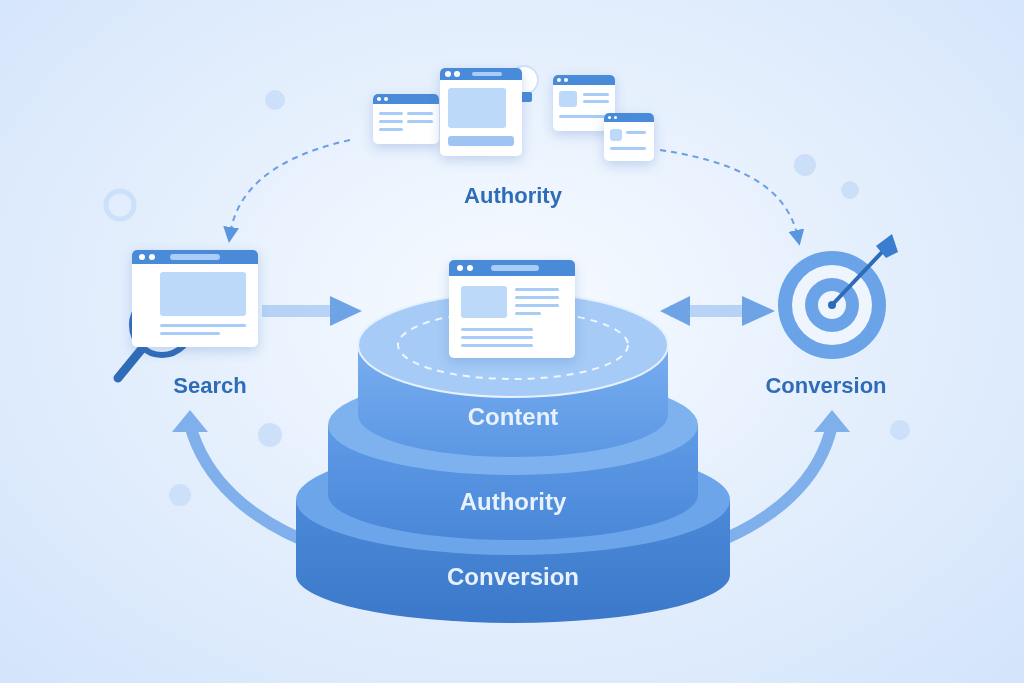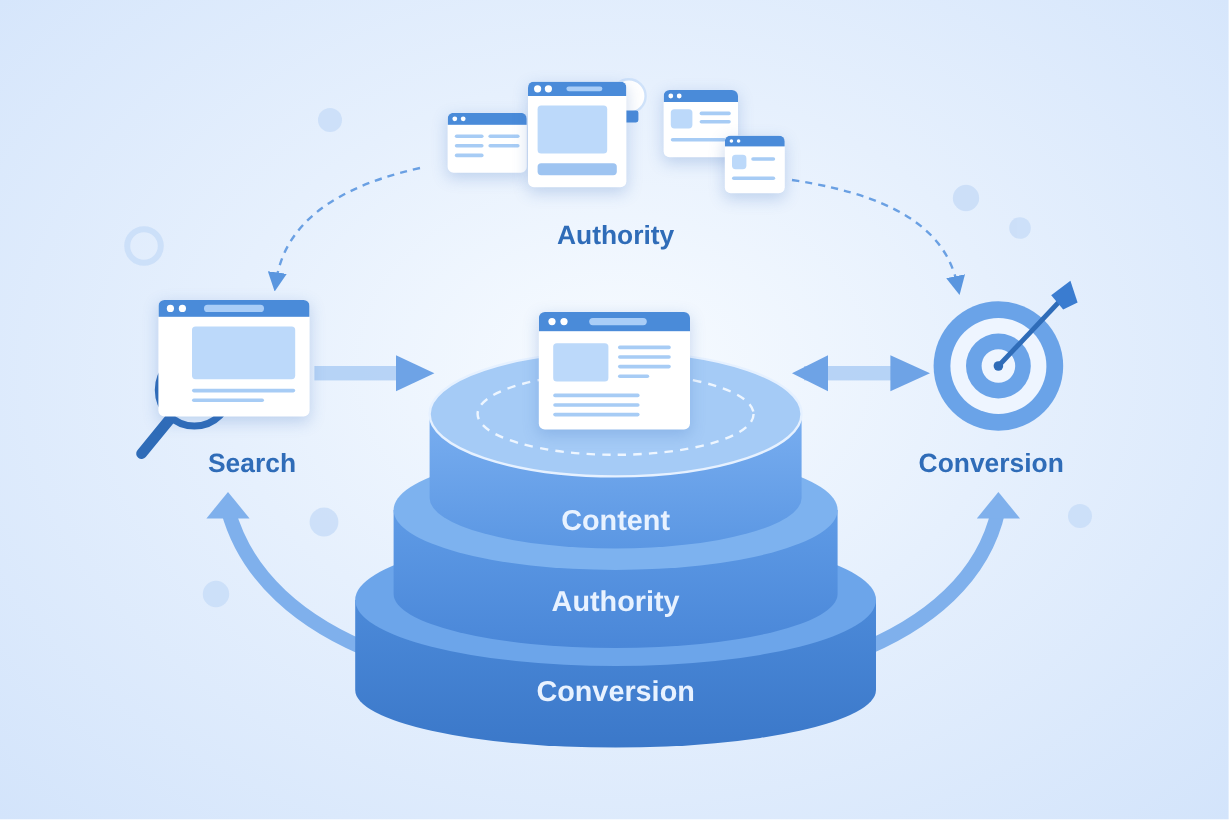--- a/index.html
+++ b/index.html
@@ -165,16 +165,16 @@
     <div class="line" style="left:66px;top:44px;width:44px"></div>
     <div class="line" style="left:66px;top:52px;width:26px"></div>
     <div class="line" style="left:12px;top:68px;width:72px"></div>
     <div class="line" style="left:12px;top:76px;width:72px"></div>
     <div class="line" style="left:12px;top:84px;width:72px"></div>
   </div>
 
   <div class="lbl side" style="left:513px;top:183px;">Authority</div>
   <div class="lbl side" style="left:210px;top:373px;">Search</div>
   <div class="lbl side" style="left:826px;top:373px;">Conversion</div>
-  <div class="lbl tier" style="left:513px;top:421px;text-align:right;">Content</div>
+  <div class="lbl tier" style="left:513px;top:403px;text-align:right;">Content</div>
   <div class="lbl tier" style="left:513px;top:488px;">Authority</div>
   <div class="lbl tier" style="left:513px;top:563px;">Conversion</div>
 </div>
 
 </body></html>

